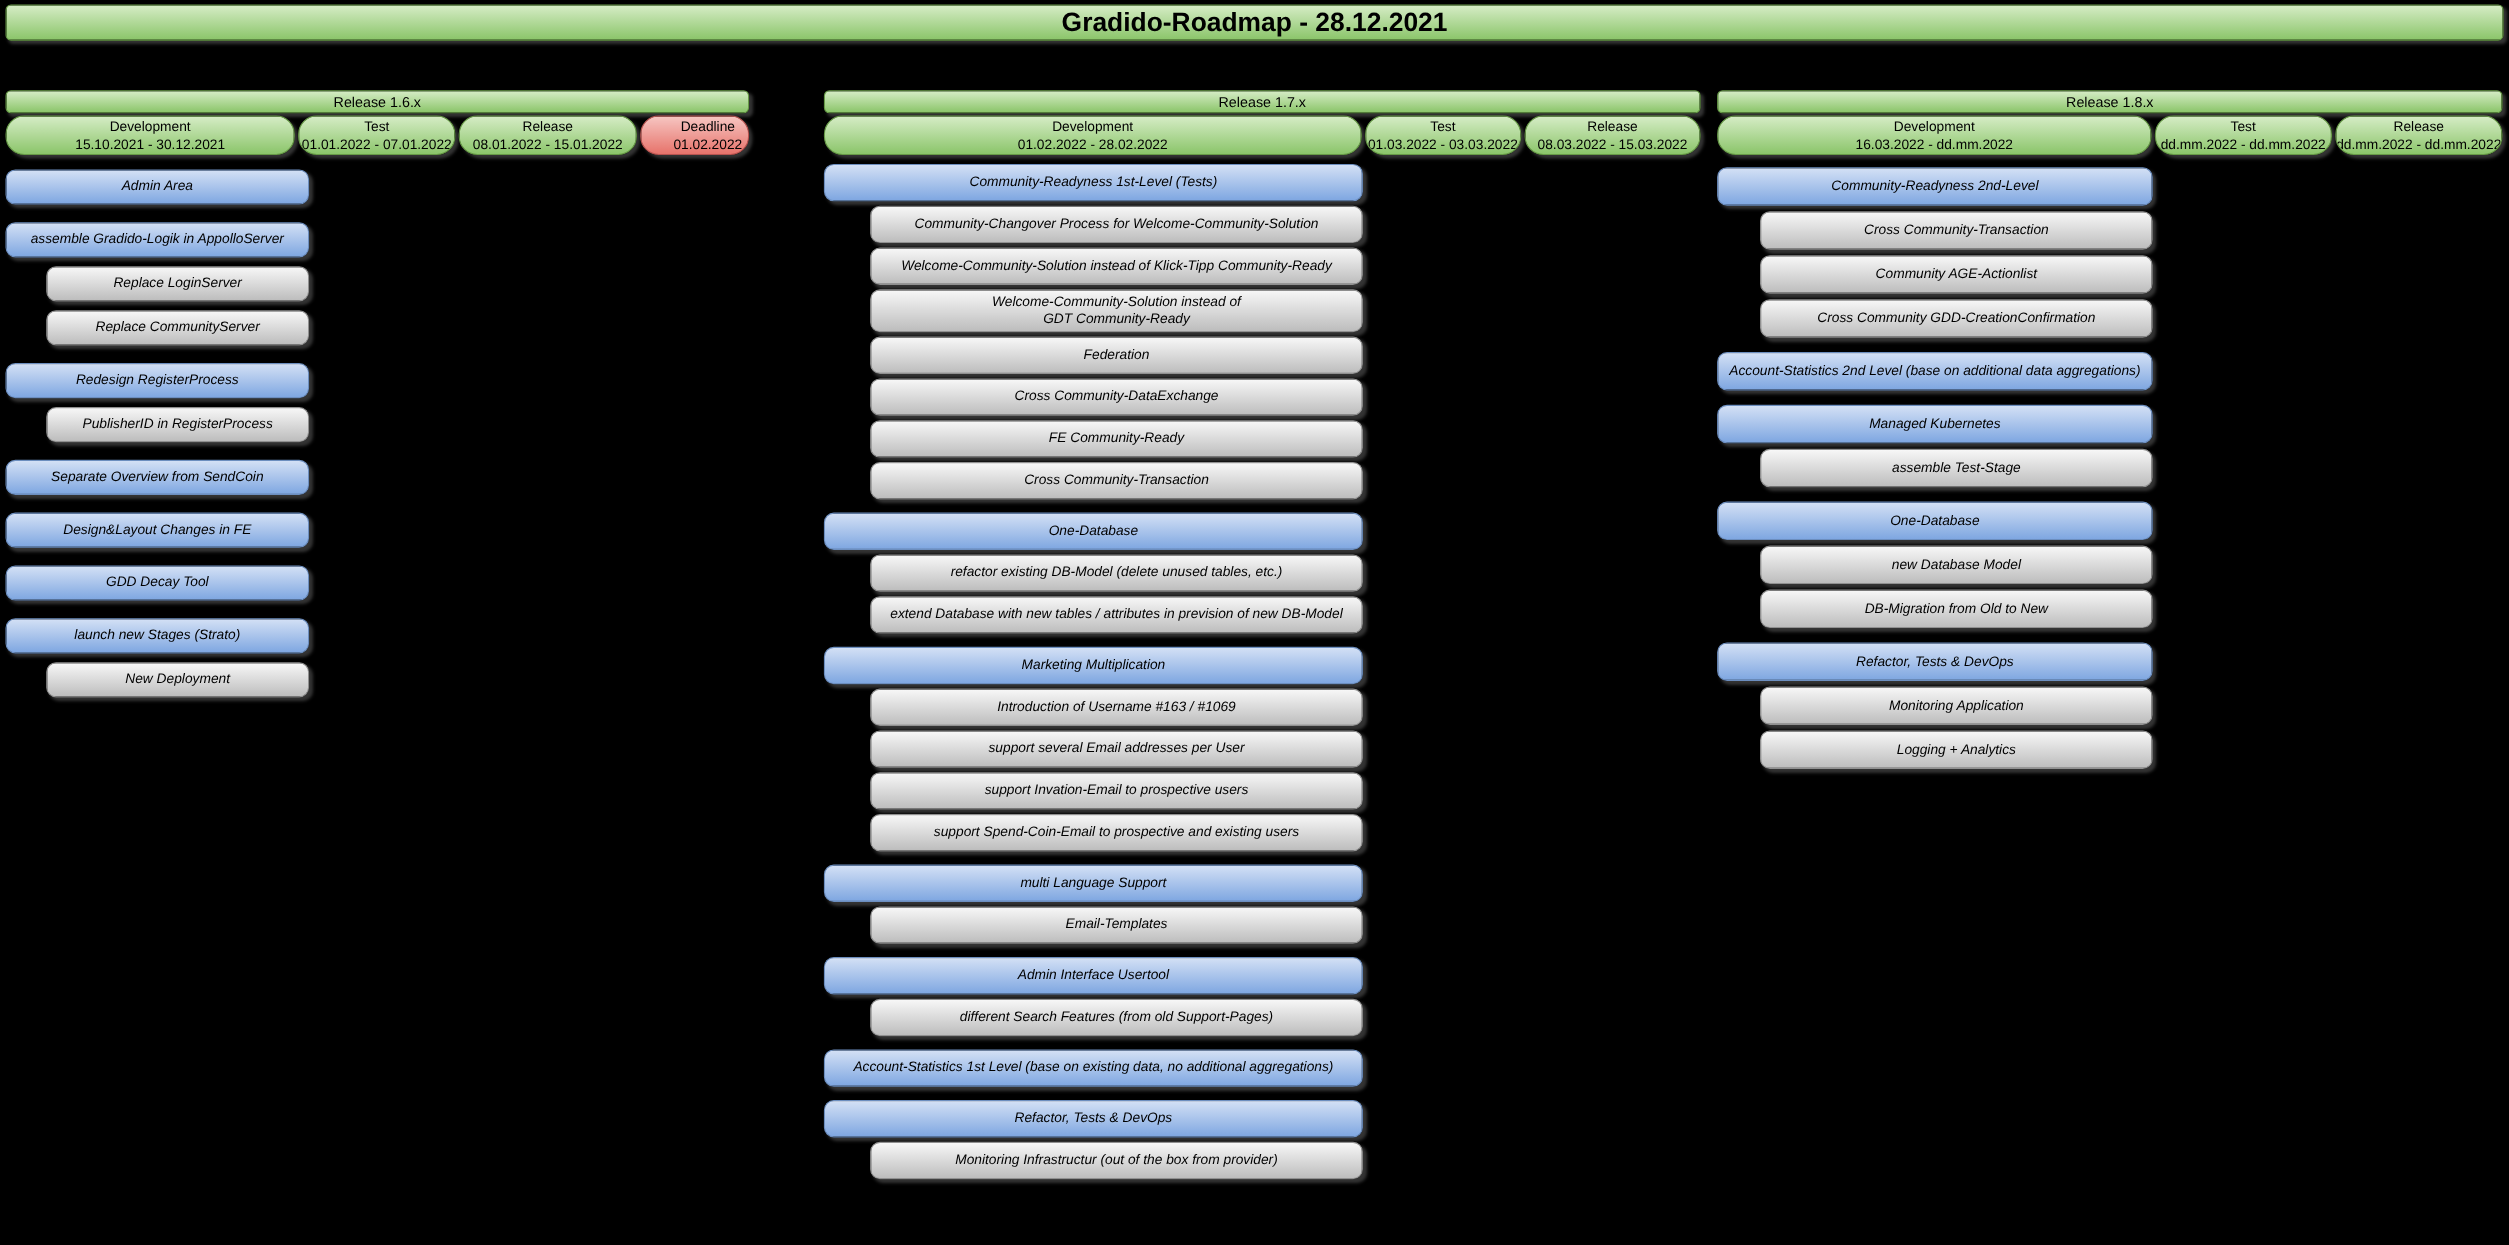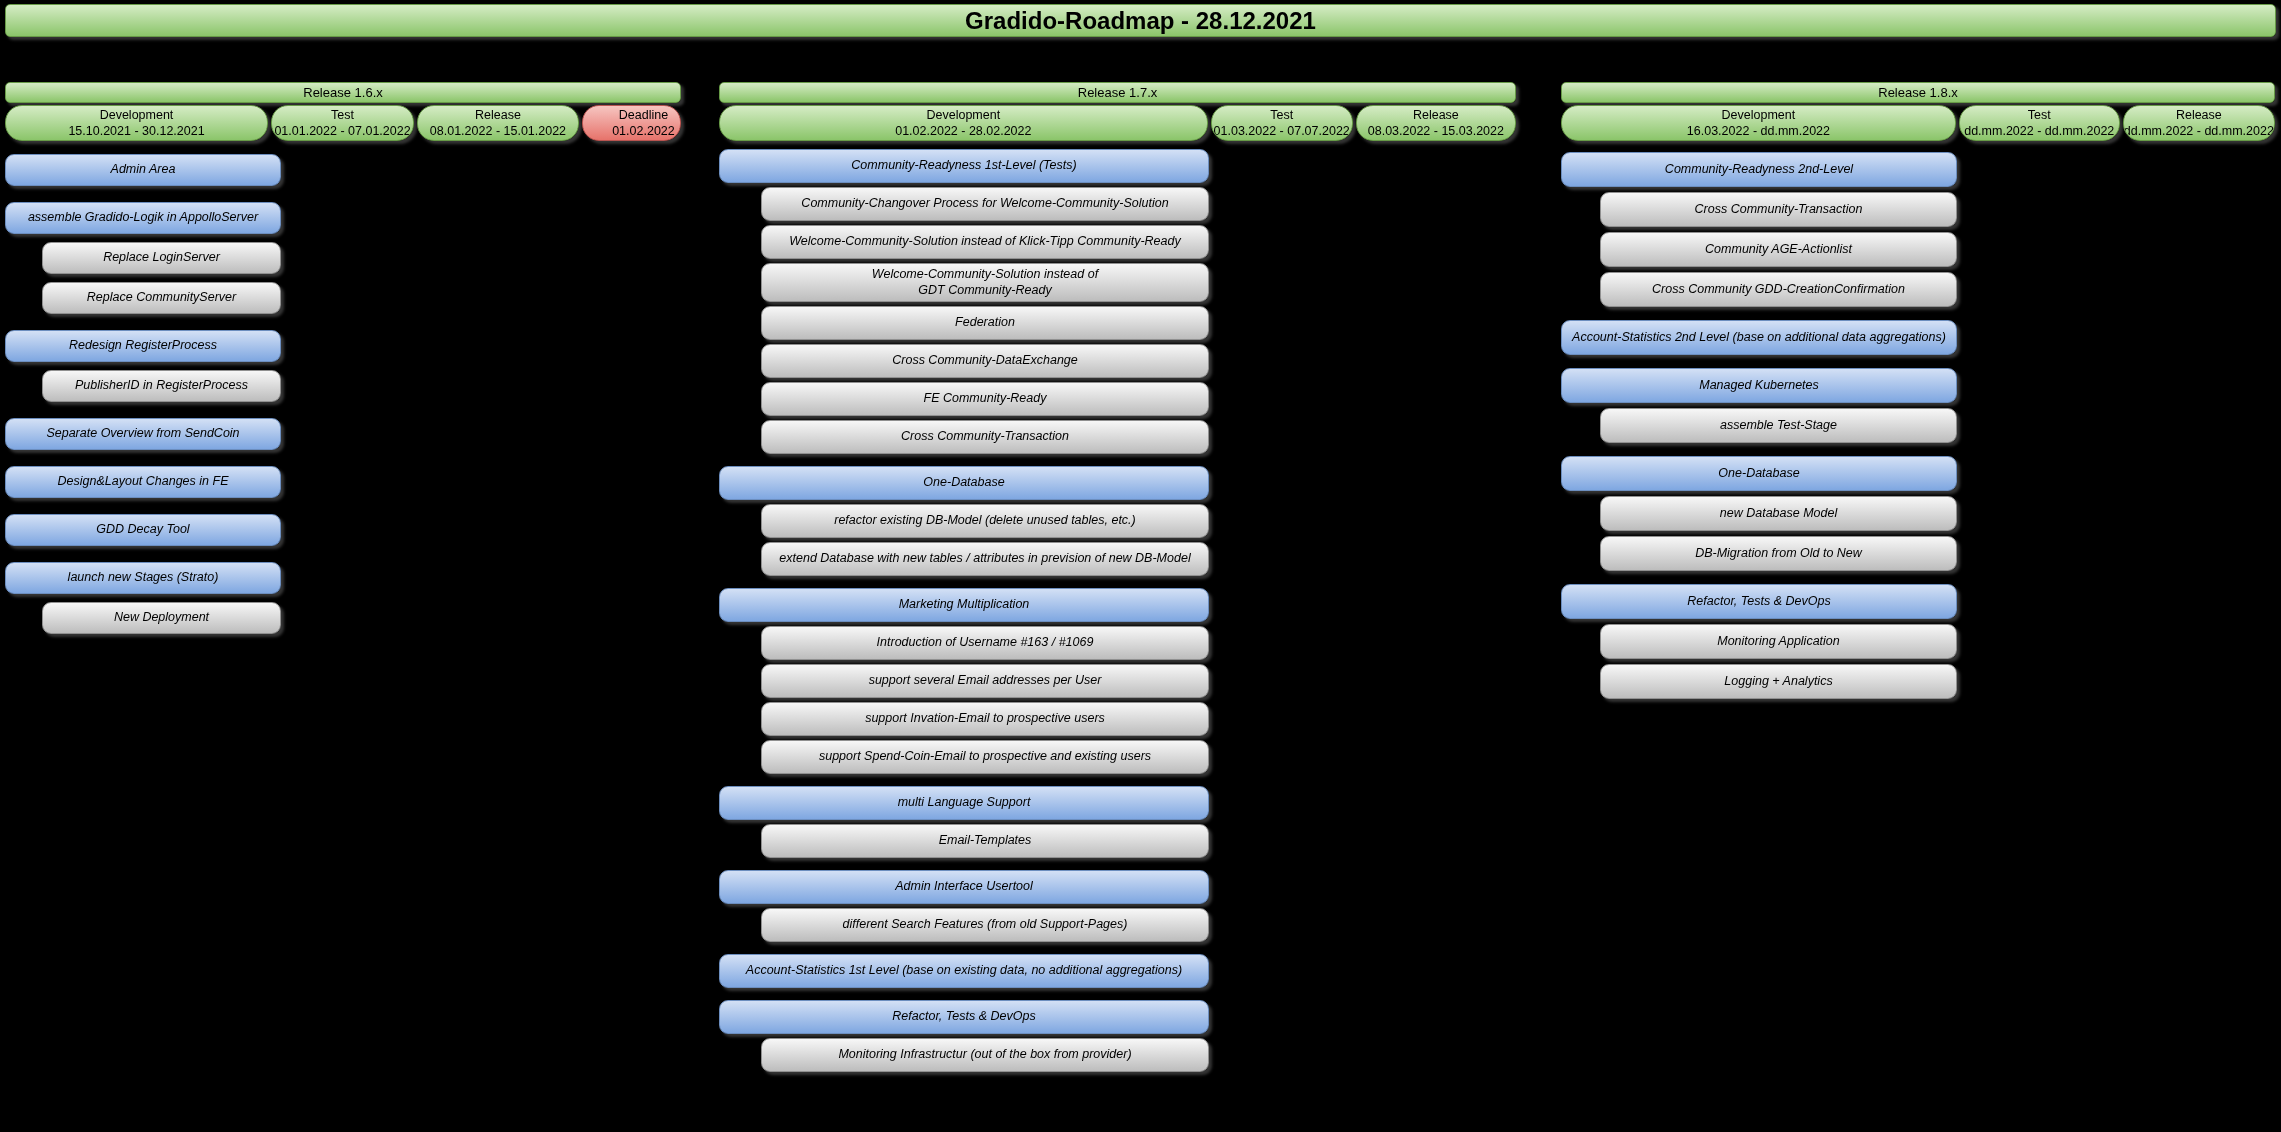--- a/index.html
+++ b/index.html
@@ -119,30 +119,30 @@
         </div>
         <div class="group">
           <div class="task parent shadowed">GDD Decay Tool</div>
         </div>
         <div class="group">
           <div class="task parent shadowed">launch new Stages (Strato)</div>
           <div class="task child shadowed">New Deployment</div>
         </div>
       </div>
     </div>
-    <div class="column" style="left: 719px; width: 797px; --taskw: 490px; --indent: 42px; --boxh: 34px; --sib: 4px; --grp: 12px;">
+    <div class="column" style="left: 749px; width: 797px; --taskw: 490px; --indent: 42px; --boxh: 34px; --sib: 4px; --grp: 12px;">
       <div class="release-header bar-green shadowed">Release 1.7.x</div>
       <div class="phase-row">
         <div class="phase bar-green shadowed" style="flex-grow: 61.5;">
           <div>Development</div>
           <div>01.02.2022 - 28.02.2022</div>
         </div>
         <div class="phase bar-green shadowed" style="flex-grow: 17.7;">
           <div>Test</div>
-          <div>01.03.2022 - 07.07.2022</div>
+          <div>01.03.2022 - 03.03.2022</div>
         </div>
         <div class="phase bar-green shadowed" style="flex-grow: 20;">
           <div>Release</div>
           <div>08.03.2022 - 15.03.2022</div>
         </div>
       </div>
       <div class="tasks" style="margin-top: 8px;">
         <div class="group">
           <div class="task parent shadowed">Community-Readyness 1st-Level (Tests)</div>
           <div class="task child shadowed">Community-Changover Process for Welcome-Community-Solution</div>

